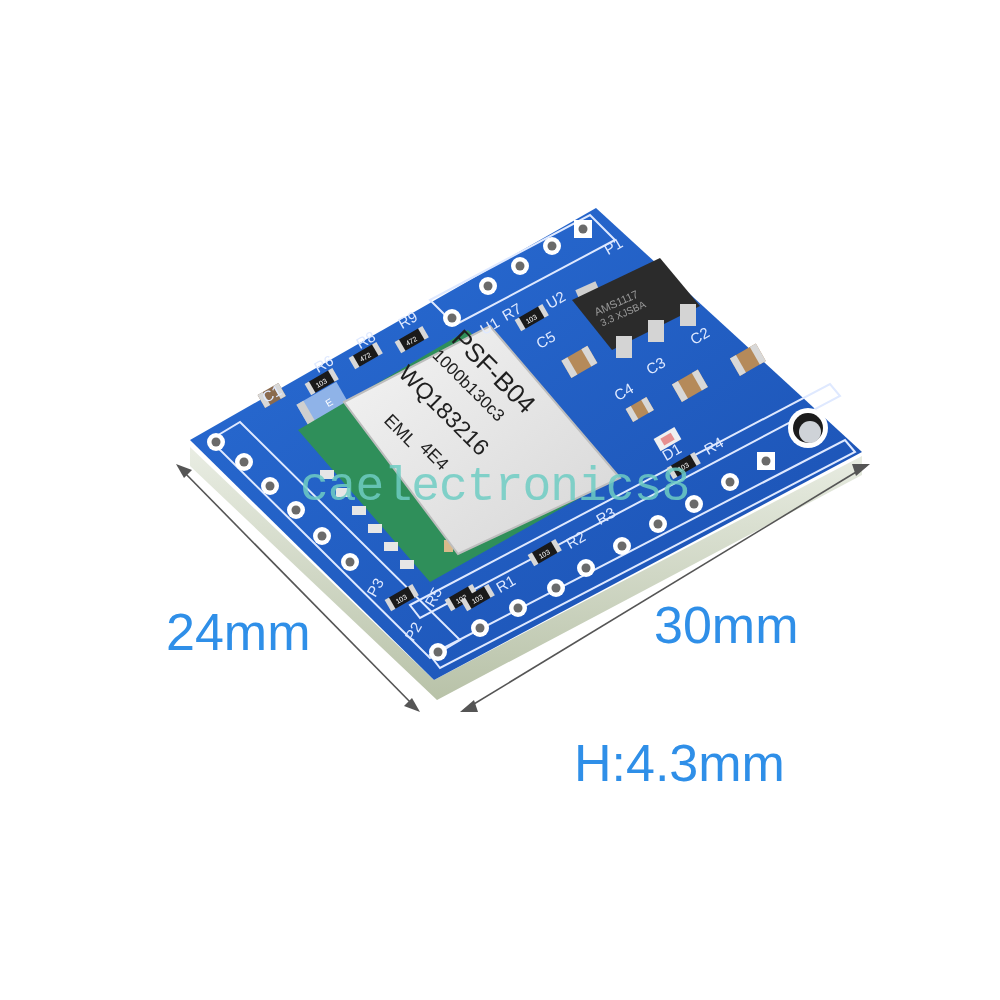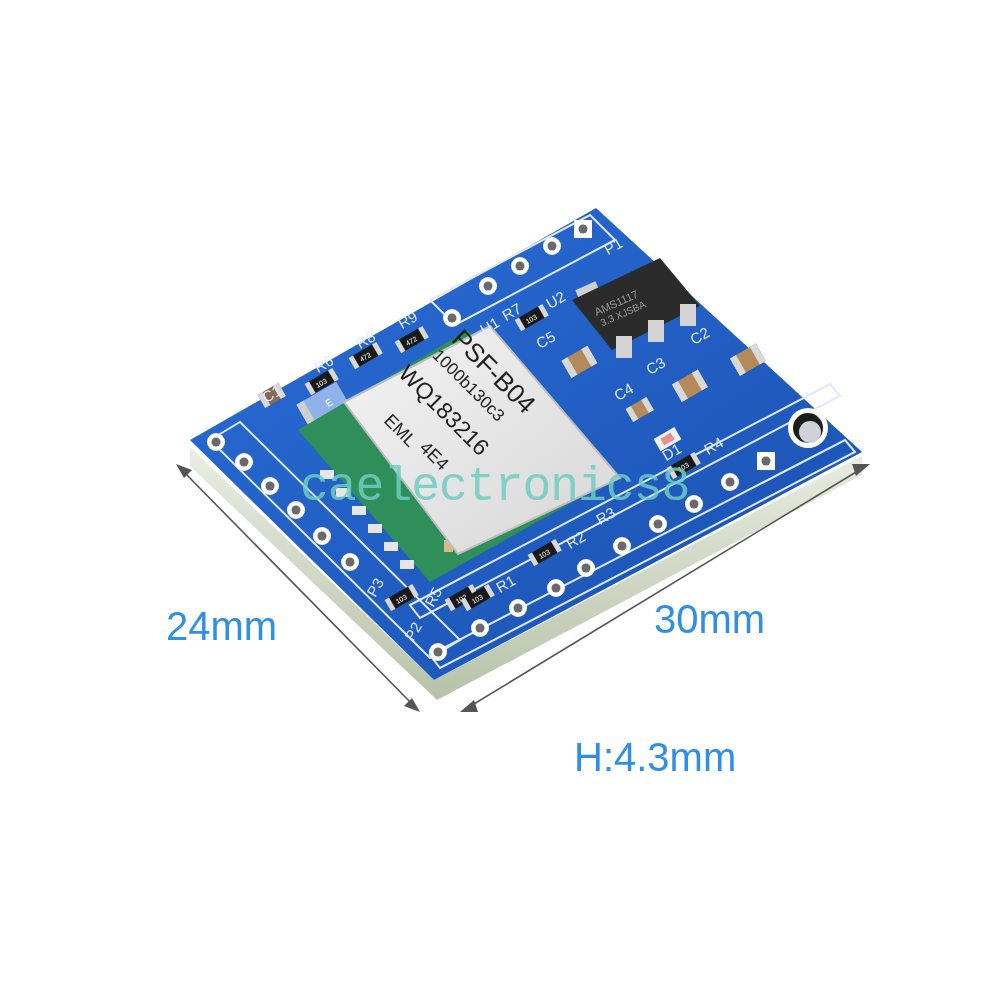--- a/index.html
+++ b/index.html
@@ -1,18 +1,18 @@
 <!DOCTYPE html>
 <html><head>
   <meta charset="utf-8">
   <style>
     html, body { margin: 0; padding: 0; background: #ffffff; }
     body { width: 1000px; height: 1000px; position: relative; overflow: hidden; font-family: "Liberation Sans", sans-serif; }
     #scene { position: absolute; left: 0; top: 0; width: 1000px; height: 1000px; }
-    .dim-label { position: absolute; color: #2f8fe8; font-family: "Liberation Sans", sans-serif; font-size: 40px; line-height: 1; white-space: nowrap; }
+    .dim-label { position: absolute; color: #2f8fe8; font-family: "Liberation Sans", sans-serif; font-size: 52px; line-height: 1; white-space: nowrap; }
     #dim-width { left: 166px; top: 606px; }
     #dim-length { left: 654px; top: 599px; }
     #dim-height { left: 574px; top: 737px; }
     .watermark { position: absolute; left: 276px; top: 463px; font-family: Liberation Mono, monospace; font-size: 48px; color: rgba(110, 205, 195, 0.85); letter-spacing: -1px; white-space: nowrap; line-height: 1; margin-left: 24px; }
     svg text { font-family: "Liberation Sans", sans-serif; }
     svg .mono { font-family: "Liberation Serif", serif; }
   </style>
 </head>
 <body>
 

